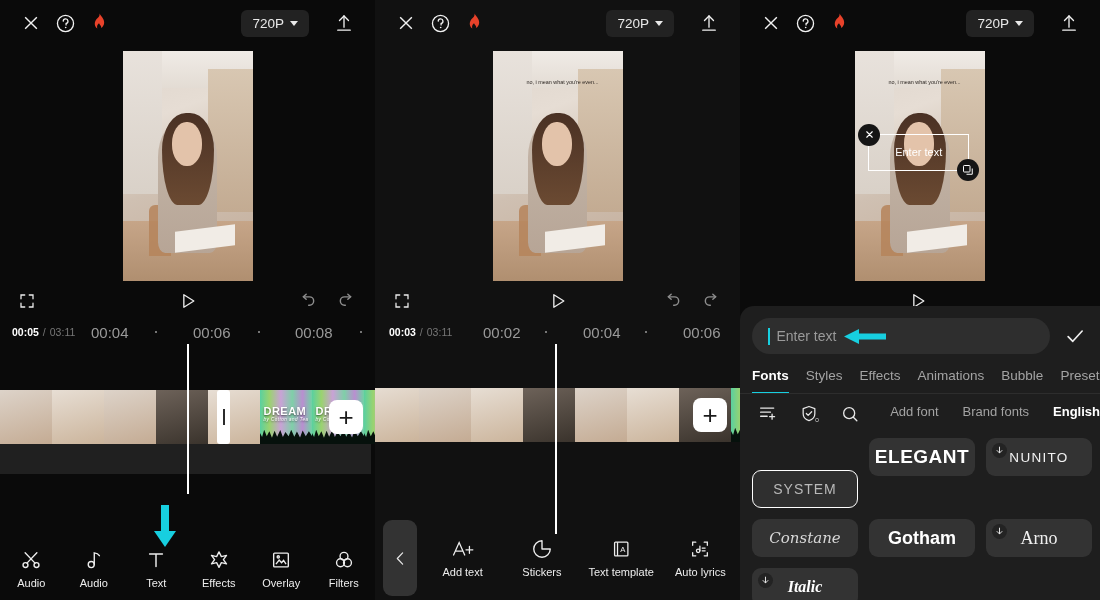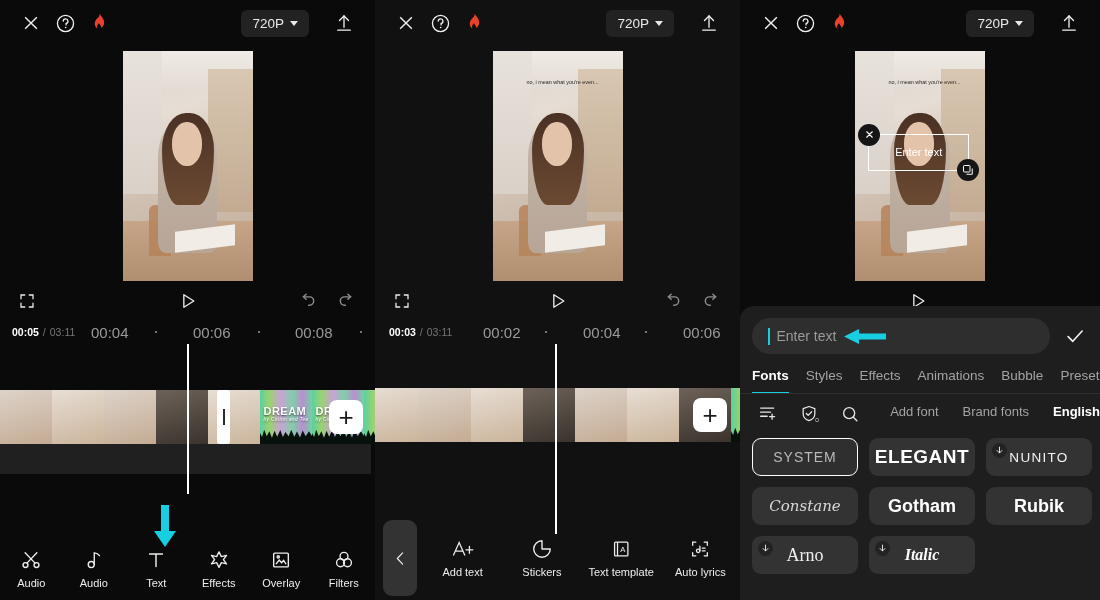--- a/index.html
+++ b/index.html
@@ -171,21 +171,21 @@
   .fb-ico { width:34px; display:flex; align-items:center; justify-content:center; cursor:pointer; }
   .fb-txt { font-size:13px; color:#a3a3a3; margin-left:14px; cursor:pointer; white-space:nowrap; }
   .fb-txt.active { color:#fff; font-weight:700; }
 
   .font-grid { display:grid; grid-template-columns:repeat(3,1fr); gap:11px; padding:6px 8px 0 12px; }
   .font-tile {
     height:38px; background:#333; border-radius:9px;
     display:flex; align-items:center; justify-content:center;
     position:relative; cursor:pointer; overflow:hidden;
   }
-  .font-tile.selected { border:1.6px solid #fff; background:#2f2f2f; }
+  .font-tile.selected { border:1.6px solid #fff; background:#2f2f2f;margin-top:32px; }
   .font-tile .dl {
     position:absolute; left:6px; top:5px; width:15px; height:15px;
     border-radius:50%; background:#232323; display:flex; align-items:center; justify-content:center;
   }
   .f-system { font-size:14px; color:#b9b9b9; letter-spacing:1px; }
   .f-elegant { font-size:19px; font-weight:700; color:#fff; letter-spacing:.5px; }
   .f-nunito { font-size:13.5px; color:#f2f2f2; letter-spacing:1.3px; }
   .f-constane { font-family:"DejaVu Serif", serif; font-style:italic; font-size:15px; color:#d8d8d8; }
   .f-alegreya { font-family:"Liberation Serif", serif; font-size:13px; color:#e8e8e8; letter-spacing:.5px; }
   .f-gotham { font-size:18px; font-weight:700; color:#fff; }
@@ -644,23 +644,20 @@
         </div>
 
         <div class="font-tile">
           <span class="f-constane">Constane</span>
         </div>
         <div class="font-tile">
           <span class="f-gotham">Gotham</span>
         </div>
 
         <div class="font-tile">
-          <span class="f-rubik">Rubik</span>
-        </div>
-        <div class="font-tile">
           <span class="dl">
             <svg width="9" height="9" viewBox="0 0 24 24" fill="none" stroke="#e6e6e6" stroke-width="2.6" stroke-linecap="round">
                 <path d="M12 3v15M5.5 12 12 18.6 18.5 12"></path>
               </svg>
           </span>
           <span class="f-arno">Arno</span>
         </div>
         <div class="font-tile">
           <span class="dl">
             <svg width="9" height="9" viewBox="0 0 24 24" fill="none" stroke="#e6e6e6" stroke-width="2.6" stroke-linecap="round">

